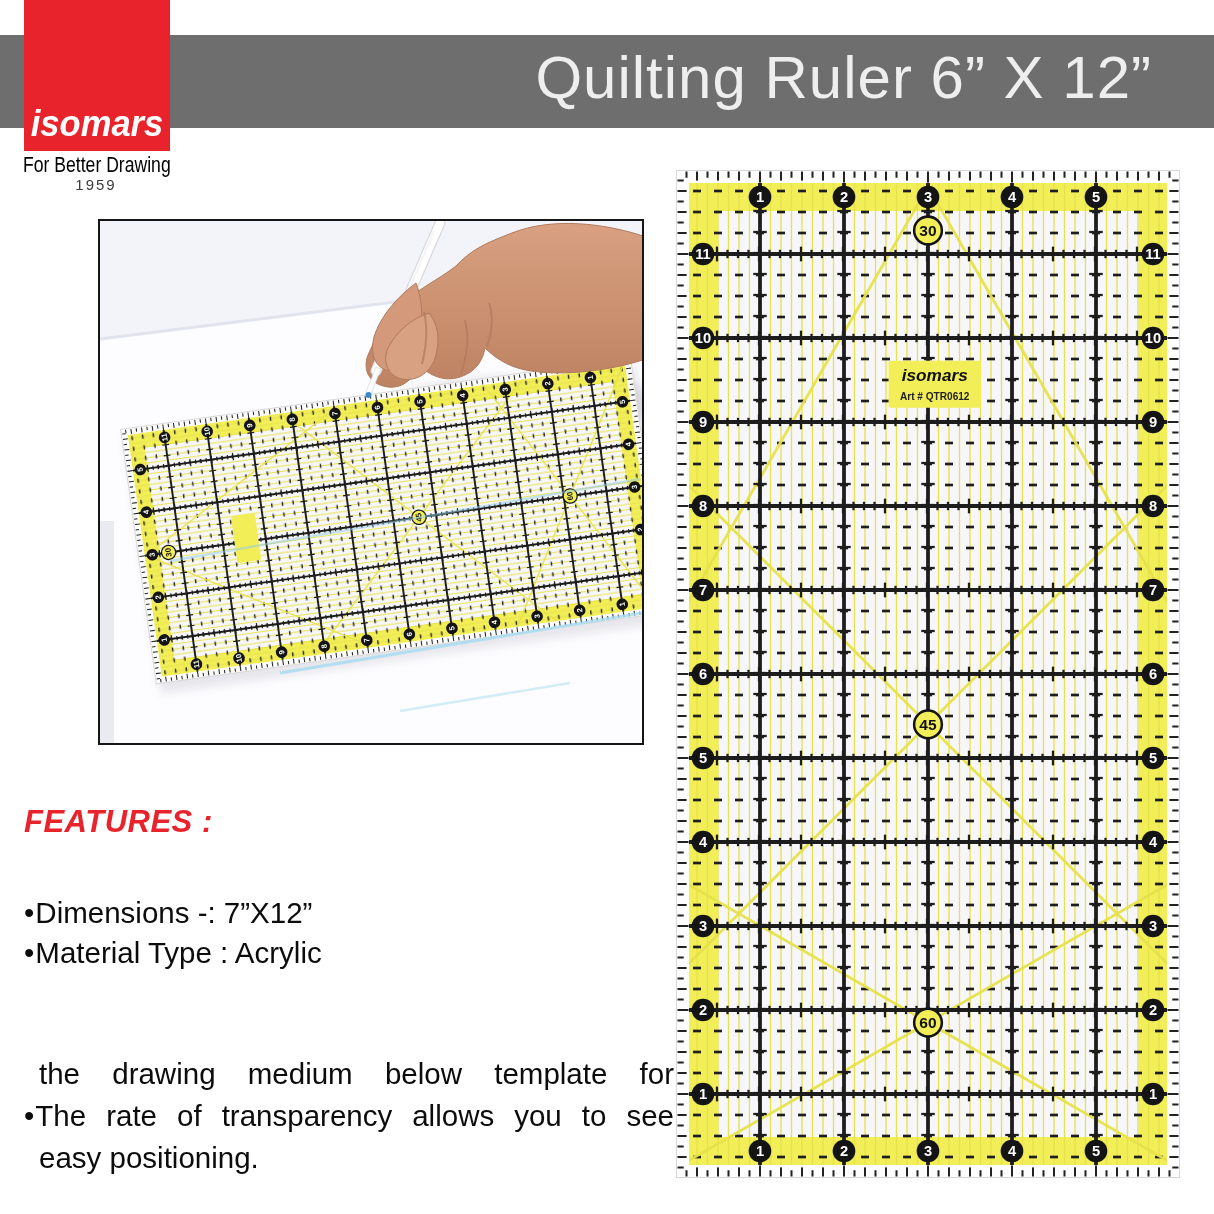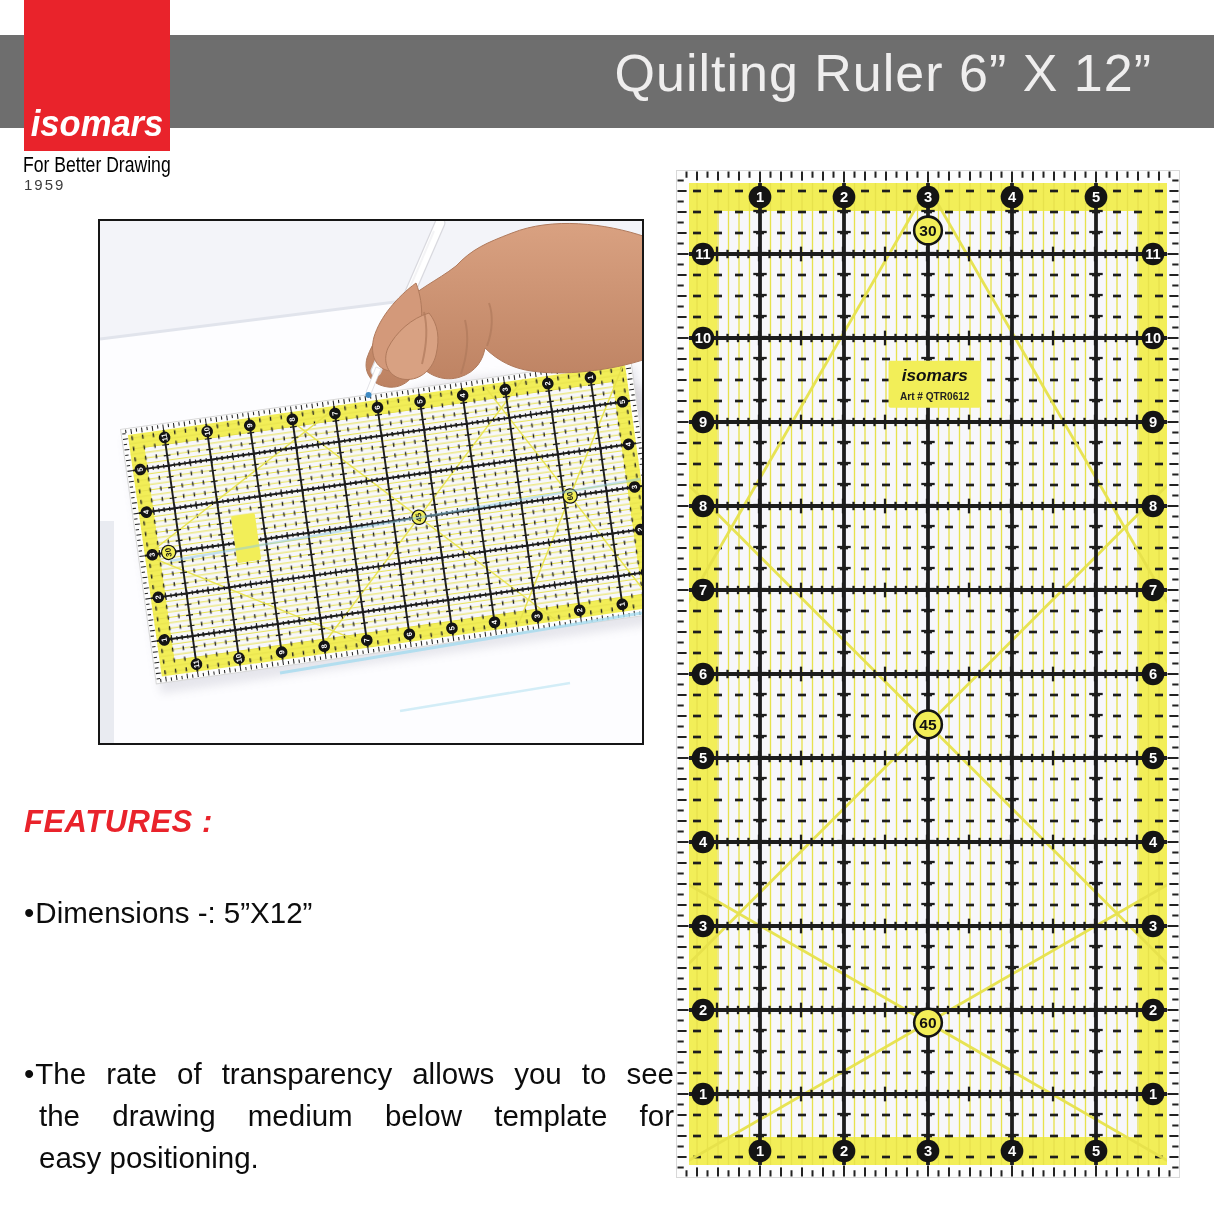--- a/index.html
+++ b/index.html
@@ -6,39 +6,39 @@
   body{
     width:1214px;height:1214px;position:relative;overflow:hidden;
     font-family:"Liberation Sans",sans-serif;
   }
   .banner{
     position:absolute;left:0;top:35px;width:1214px;height:93px;
     background:var(--banner,#6e6e6e);
   }
   .banner-title{
     position:absolute;right:62px;top:8px;
-    font-size:52px;color:var(--title_text,#efeeee);
+    font-size:60px;color:var(--title_text,#efeeee);
     letter-spacing:1px;white-space:nowrap;
   }
   .logo-box{
     position:absolute;left:24px;top:0;width:146px;height:151px;
     background:var(--accent,#ea2027);
   }
   .logo-text{
     position:absolute;left:0;right:0;bottom:6px;text-align:center;
     font-style:italic;font-weight:bold;font-size:36px;color:#ffffff;
     transform:scaleX(.96);transform-origin:50% 100%;
   }
   .tagline{
     position:absolute;left:23px;top:152px;width:200px;
     font-size:22px;color:#000;white-space:nowrap;
     transform:scaleX(.80);transform-origin:0 0;letter-spacing:0px;
   }
   .year{
-    position:absolute;left:24px;top:176px;width:144px;text-align:left;
+    position:absolute;left:24px;top:176px;width:144px;text-align:center;
     font-size:15px;color:#3c3c3c;letter-spacing:2px;
   }
   .photo-frame{
     position:absolute;left:98px;top:219px;width:542px;height:522px;
     border:2px solid #161616;background:#fff;
   }
   .ruler-wrap{
     position:absolute;left:676px;top:170px;width:504px;height:1010px;
   }
   .features-heading{
@@ -2317,20 +2317,21 @@
           <circle cx="252" cy="852.6" r="13.860000000000001" fill="#f2ee58" stroke="#141414" stroke-width="2.52"></circle>
           <text x="252" y="852.6" fill="#111" font-size="15.54" font-weight="bold" text-anchor="middle" dominant-baseline="central">60</text>
         </g>
       </g>
     </svg>
 </div>
 
 <div class="features-heading">FEATURES :</div>
 
 <div class="features-list">
-  <div><span class="blt">•</span><span>Dimensions -: 5”X12”</span></div>
+  <div><span class="blt">•</span><span>Dimensions -: 7”X12”</span></div>
+  <div><span class="blt">•</span><span>Material Type : Acrylic</span></div>
 </div>
 
 <div class="features-para">
+  <div class="pline jline">the drawing medium below template for</div>
   <div class="pline first jline"><span class="blt">•</span><span>The rate of transparency allows you to see</span></div>
-  <div class="pline jline">the drawing medium below template for</div>
   <div class="pline">easy positioning.</div>
 </div>
 
 </body></html>

